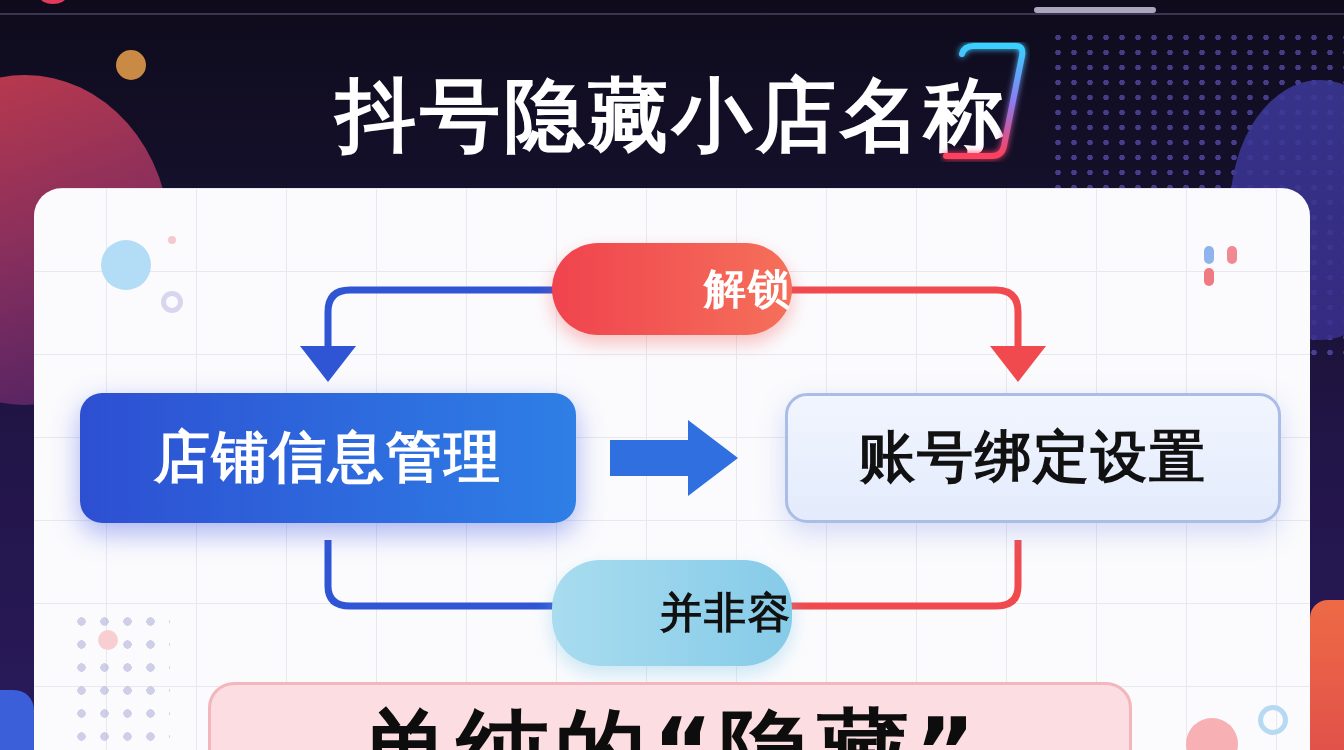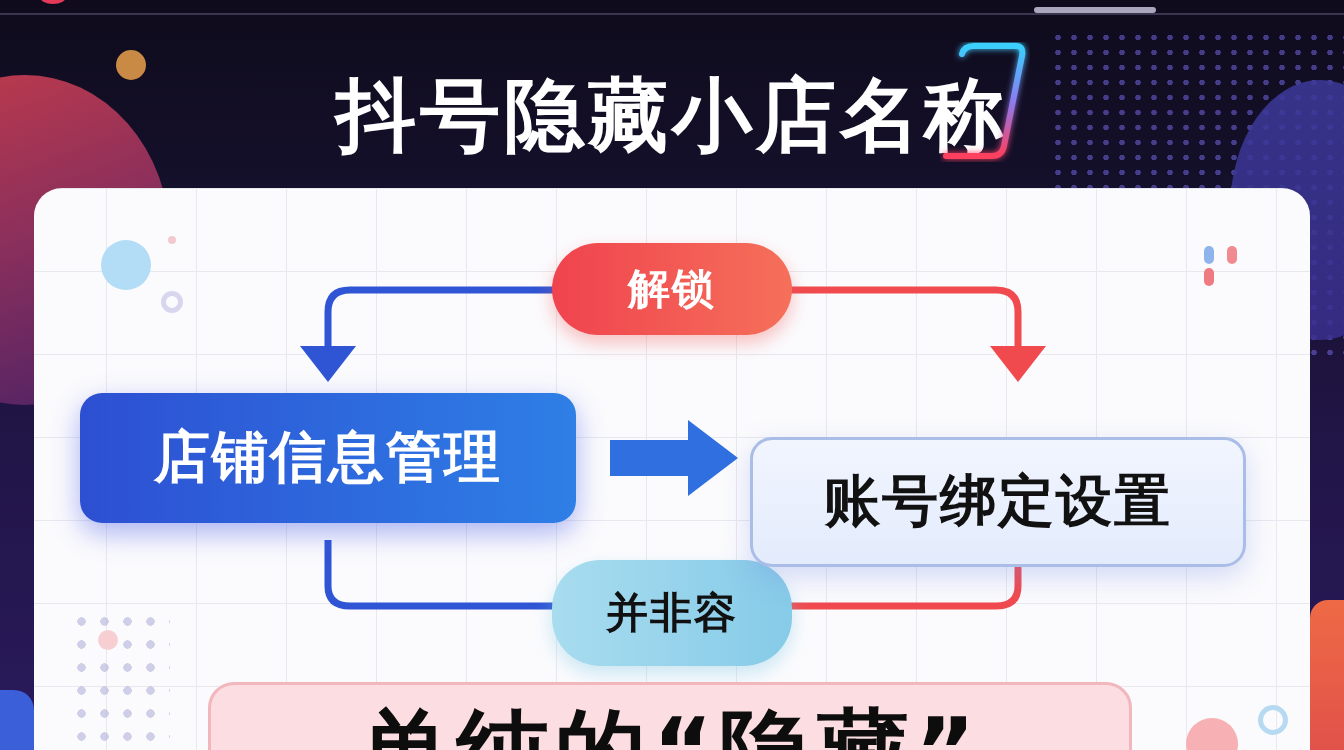--- a/index.html
+++ b/index.html
@@ -42,38 +42,38 @@
   .ellipse-dots span { display:inline-block; width:10px; height:18px; border-radius:5px; margin-right:13px; }
   .dot-grid { left:70px; top:610px; width:100px; height:140px;
     background-image: radial-gradient(circle, rgba(170,170,215,.55) 4px, transparent 4.5px);
     background-size:23px 23px; }
   .pink-dot-grid { left:98px; top:630px; width:20px; height:20px; border-radius:50%; background:#f7cfd2; }
   .pink-circle-br { left:1186px; top:718px; width:52px; height:52px; border-radius:50%; background:#f7b0b3; }
   .ring-blue-br { left:1258px; top:705px; width:30px; height:30px; border-radius:50%; border:5px solid #b7daf2; box-sizing:border-box; }
 
   .flow-svg { left:0; top:0; width:1344px; height:750px; }
 
-  .pill { border-radius:48px; display:flex; align-items:center; justify-content:center;
+  .pill { border-radius:48px; display:flex; align-items:center; justify-content:flex-end;
     font-weight:bold; font-size:42px; letter-spacing:2px; }
   .pill-top { left:552px; top:243px; width:240px; height:92px;
     background: linear-gradient(90deg, #f0434e, #f5705a); color:#ffffff;
     box-shadow: 0 8px 18px rgba(240,80,80,.35); }
   .pill-bottom { left:552px; top:560px; width:240px; height:106px;
     background: linear-gradient(90deg, #a8dcef, #86cbe8); color:#111111;
     box-shadow: 0 8px 18px rgba(130,200,230,.4); }
 
   .box { border-radius:22px; display:flex; align-items:center; justify-content:center;
     font-weight:bold; font-size:56px; letter-spacing:2px; }
   .box-left { left:80px; top:393px; width:496px; height:130px;
     background: linear-gradient(90deg, #2d4fd2, #2e7fe6); color:#ffffff;
     box-shadow: 0 10px 28px rgba(70,90,230,.45); align-items: center; }
-  .box-right { left:750px; top:393px; width:496px; height:130px;
+  .box-right { left:785px; top:393px; width:496px; height:130px;
     background: linear-gradient(180deg, #f1f5fe, #e3ebfc); color:#111111;
     border:3px solid #a9bde6; box-sizing:border-box;
-    box-shadow: 0 10px 28px rgba(120,140,230,.3); margin-top: 44px; }
+    box-shadow: 0 10px 28px rgba(120,140,230,.3); }
 
   .bottom-box { left:208px; top:682px; width:924px; height:120px; border-radius:26px;
     background:#fcdde1; border:3px solid #f2b6bd; box-sizing:border-box;
     display:flex; justify-content:center; align-items:flex-start; overflow:hidden; }
   .bottom-text { font-size:92px; font-weight:bold; color:#0d0d0d; line-height:1; margin-top:22px; letter-spacing:6px; }
 </style>
 </head>
 <body>
 
 <div class="abs topline"></div>

